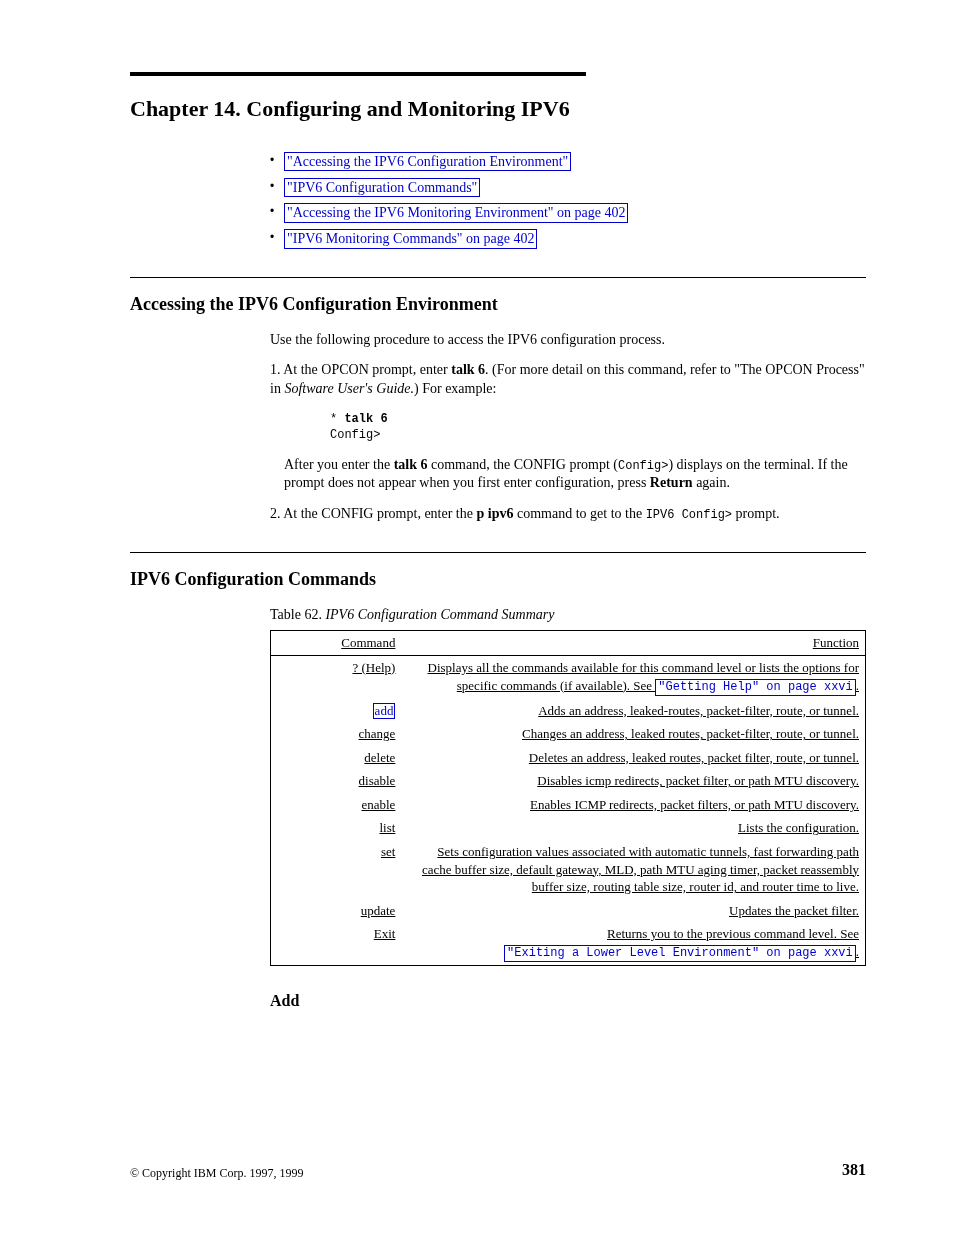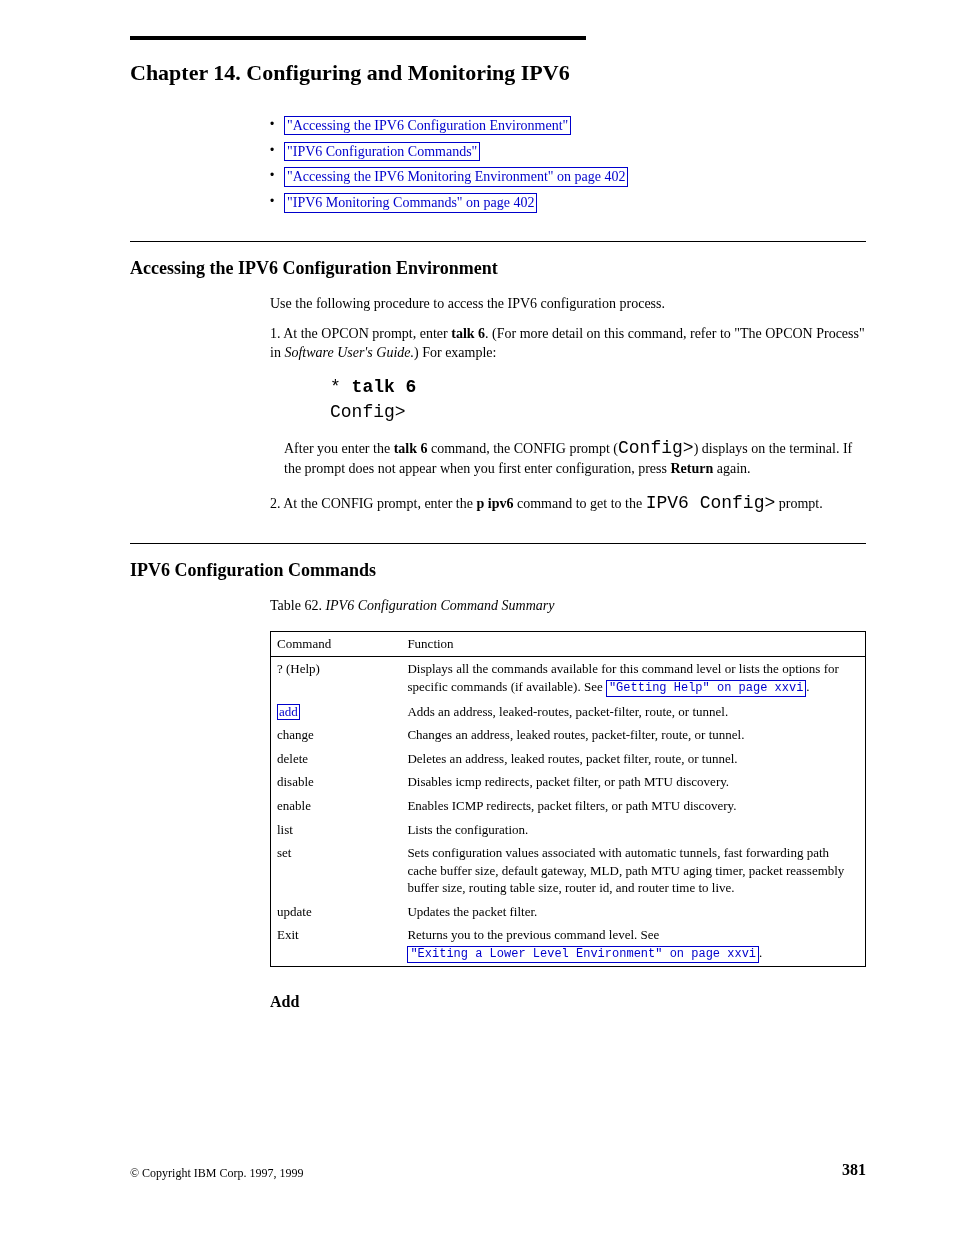--- a/index.html
+++ b/index.html
@@ -7,21 +7,21 @@
     width: 954px;
     height: 1235px;
     background: #ffffff;
     font-family: "Times New Roman", Times, serif;
     color: #000;
     position: relative;
     font-size: 14px;
     line-height: 1.35;
   }
   .page {
-    padding: 36px 88px 60px 130px;
+    padding: 72px 88px 60px 130px;
   }
   .thickrule {
     border: none;
     border-top: 4px solid #000;
     margin-bottom: 18px;
     width: 62%;
   }
   .chapter-title {
     font-weight: bold;
     font-size: 22px;
@@ -65,42 +65,43 @@
     font-weight: bold;
     font-size: 18px;
     margin-bottom: 14px;
   }
   .section-body {
     margin-left: 140px;
   }
   .para { margin-bottom: 12px; }
   .mono {
     font-family: "Courier New", Courier, monospace;
-    font-size: 18px;
+    font-size: 12px;
     white-space: pre;
   }
   .codeblock {
     margin-left: 60px;
     margin-bottom: 12px;
   }
   .table-caption {
-    margin: 12px 0 16px 0;
+    margin: 12px 0 6px 0;
     font-style: italic;
   }
   .table-caption .tnum { font-style: normal; }
   table.cmd {
     border: 1px solid #000;
     border-collapse: collapse;
     width: 100%;
     font-size: 13px;
   }
   table.cmd th, table.cmd td {
-    text-align: left;
+    text-align: right;
     vertical-align: top;
     padding: 3px 6px;
+    text-decoration: underline;
   }
   table.cmd thead th {
     border-bottom: 1px solid #000;
     font-weight: normal;
   }
   .seepg {
     font-family: "Courier New", Courier, monospace;
     font-size: 12px;
   }
   .footer {

